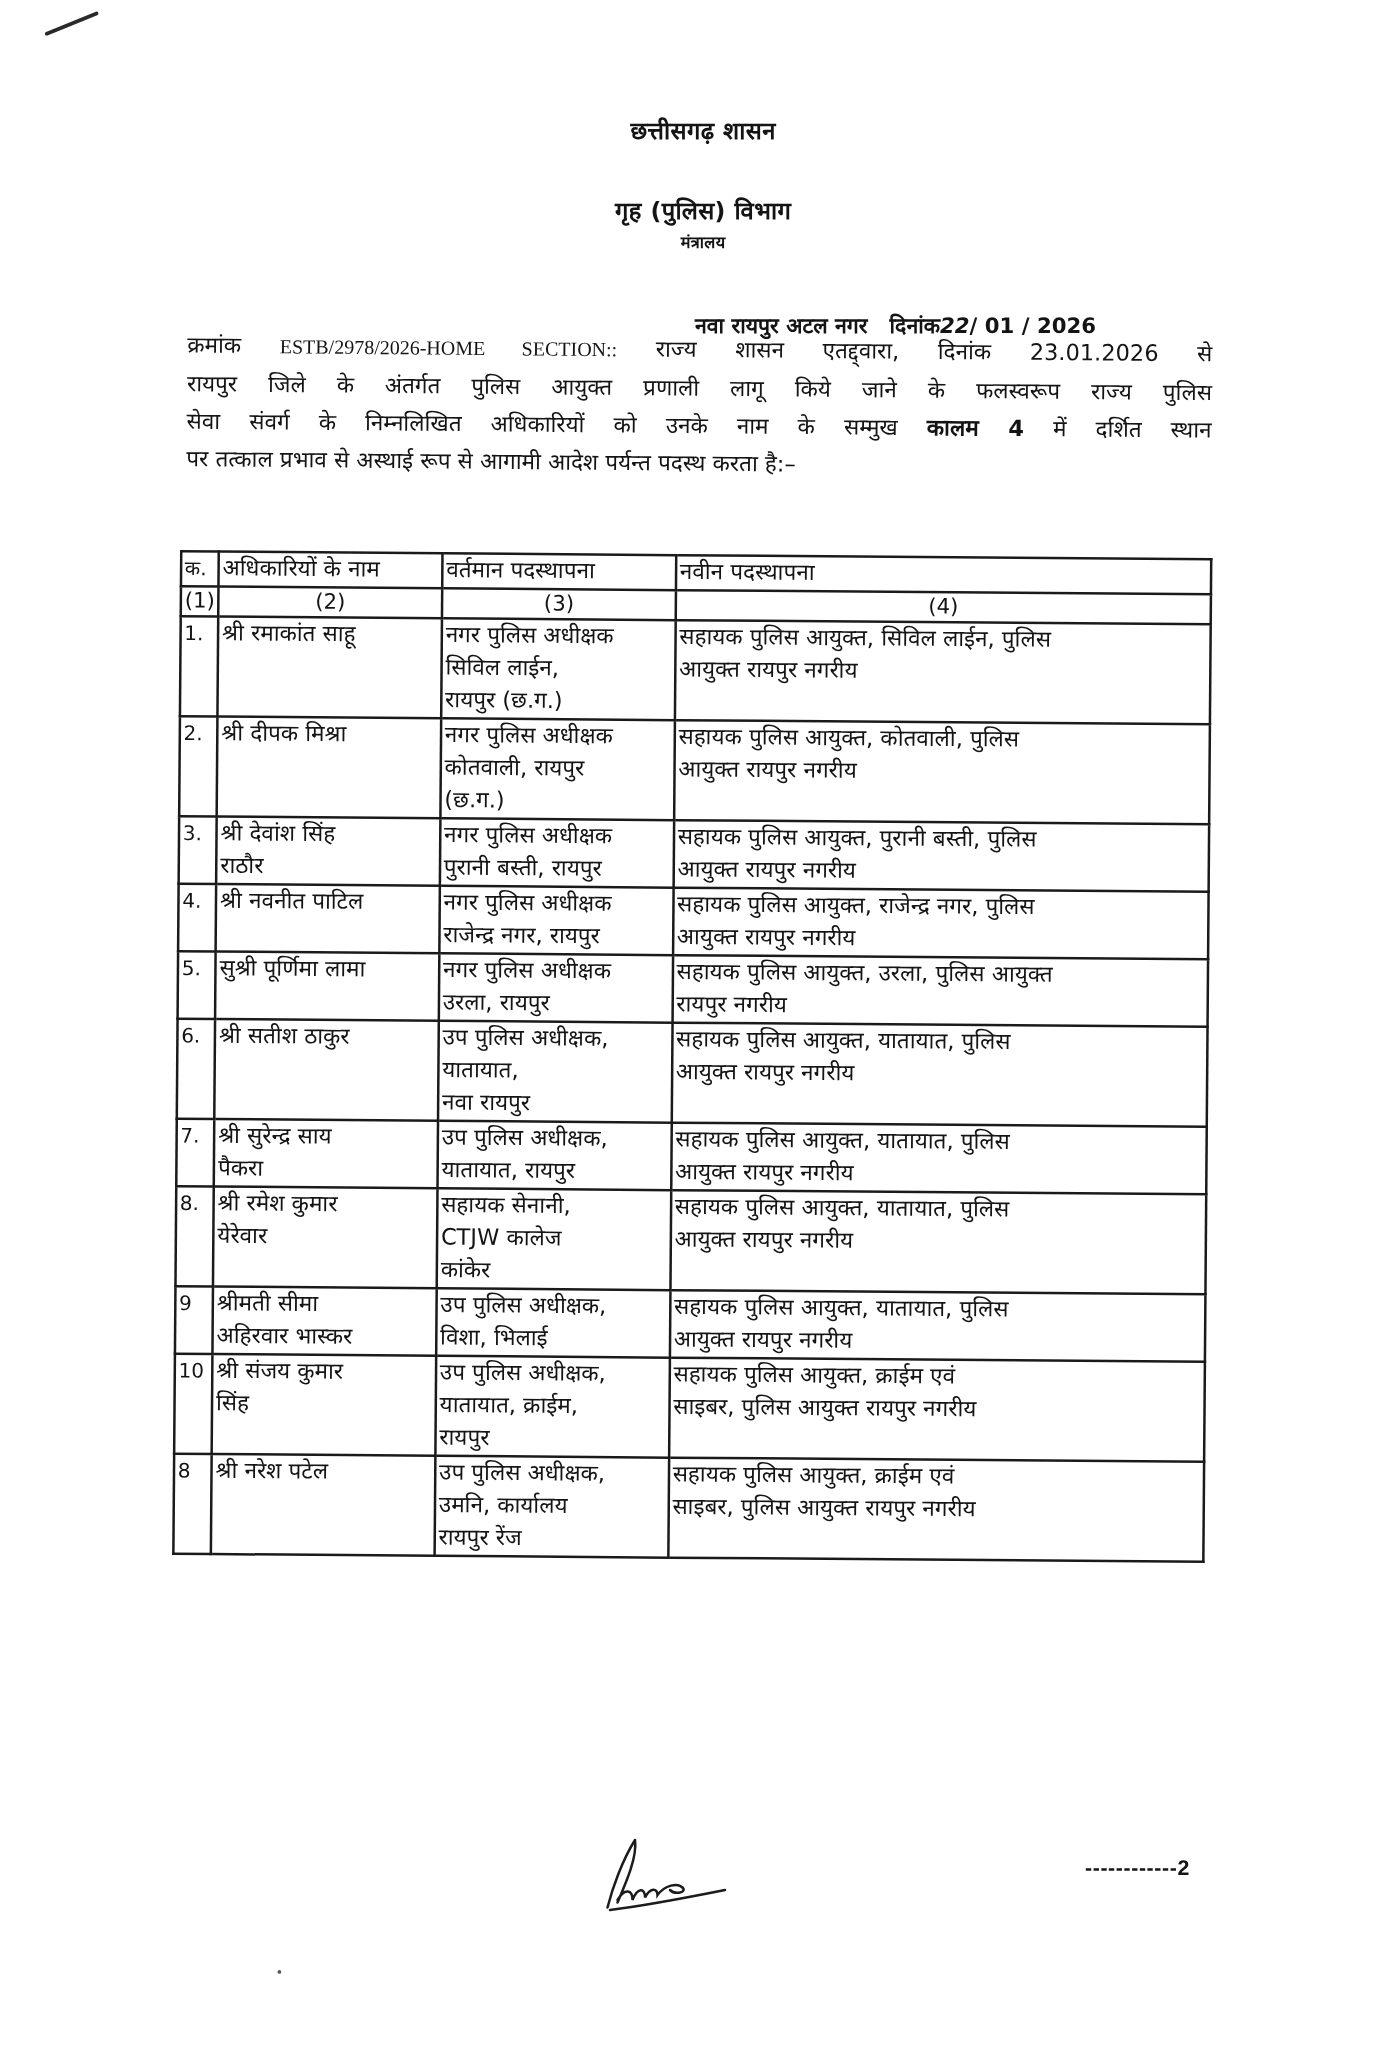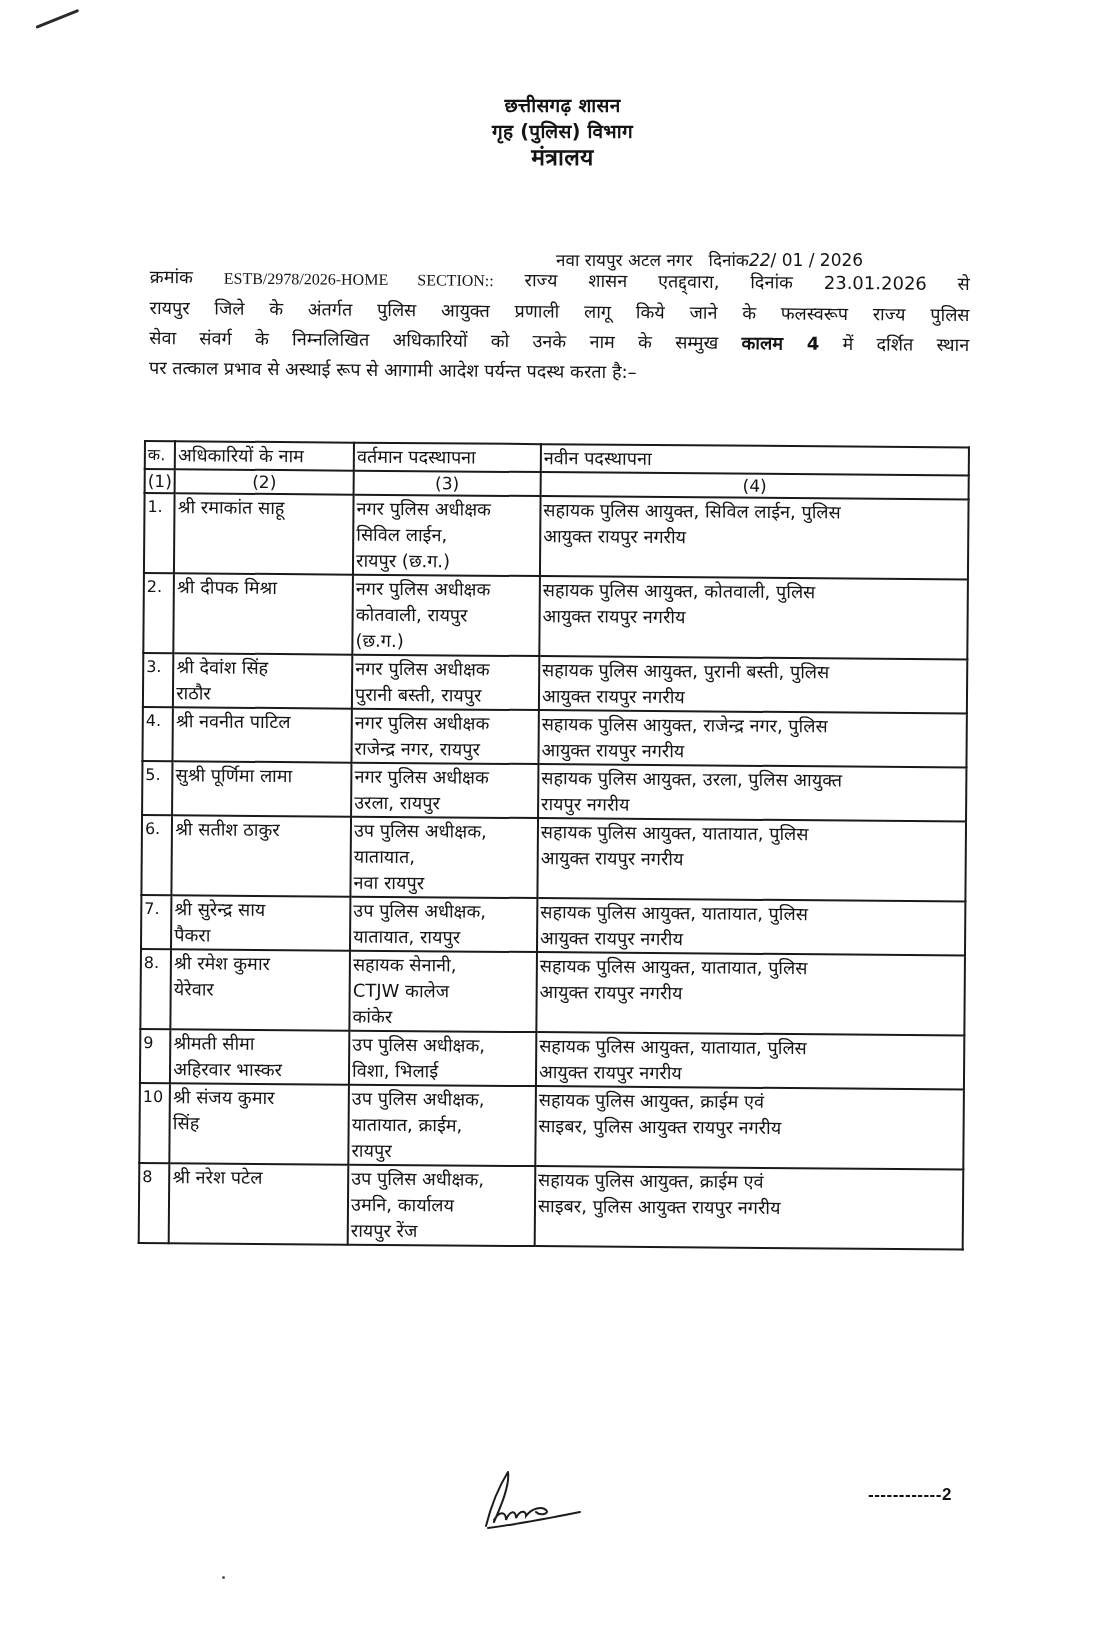--- a/index.html
+++ b/index.html
@@ -27,30 +27,30 @@
       width: 1095px;
       text-align: center;
     }
     .header .line {
       font-size: 19px;
       font-weight: bold;
       line-height: 26px;
       letter-spacing: 0.3px;
     }
     .header .l1 { margin-left: 30px; }
-    .header .l2 { margin-left: 30px; }
-    .header .l3 { margin-left: 30px; font-size: 23px; text-align: center; }
+    .header .l2 { margin-left: 30px; margin-top: 38px; }
+    .header .l3 { margin-left: 30px; font-size: 13px; text-align: center; }
     .header .l4 { margin-left: 10px; }
     .header .l5 { margin-left: 15px; }
 
     .dateline {
       position: absolute;
       left: 556px; top: 248px;
       font-size: 17px;
-      font-weight: normal;
+      font-weight: bold;
       white-space: nowrap;
     }
     .dateline .sig-date { font-style: italic; }
 
     .intro {
       position: absolute;
       left: 150px; top: 262px;
       width: 820px;
       font-size: 18px;
       line-height: 30px;

